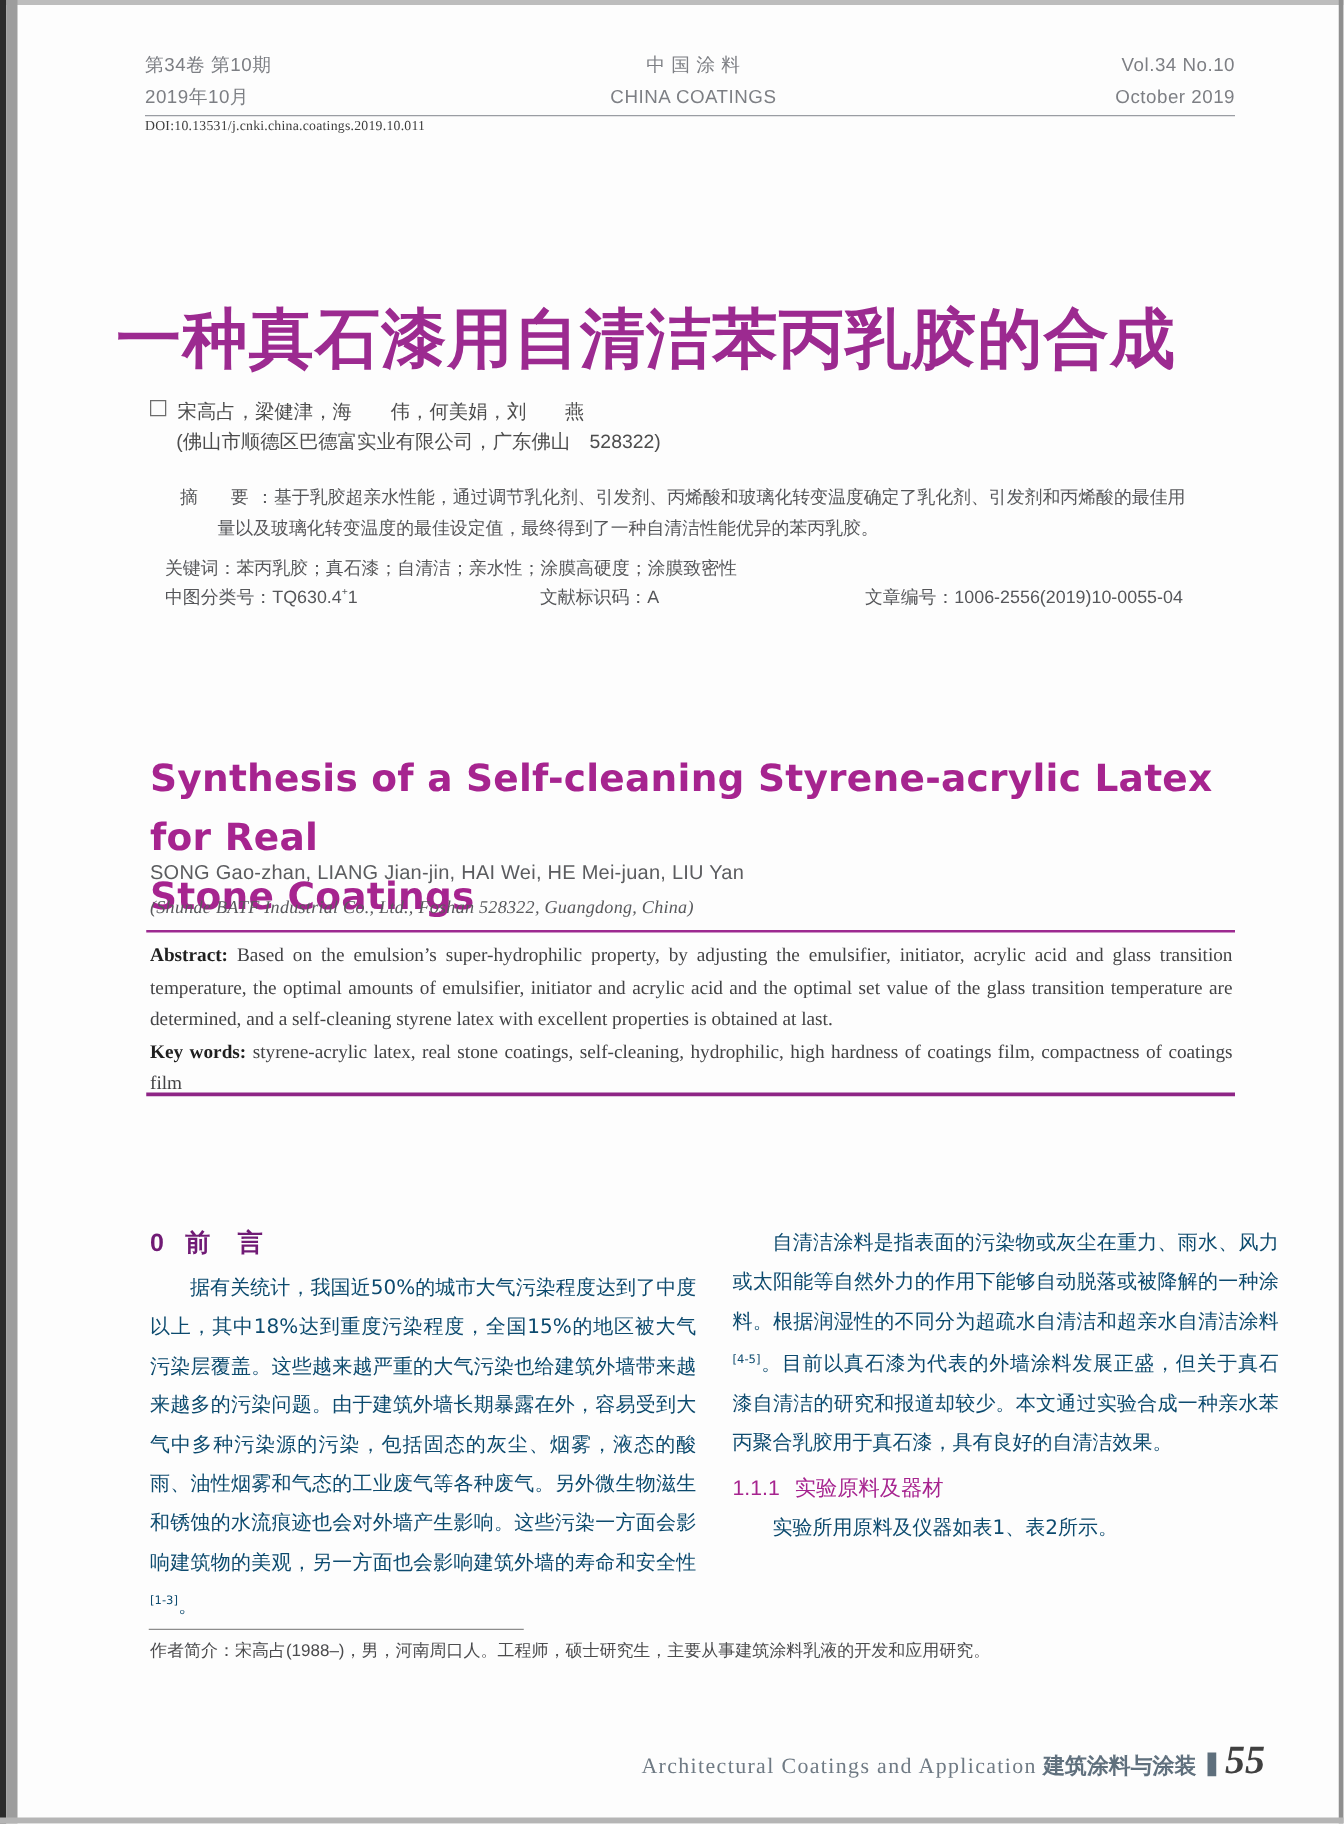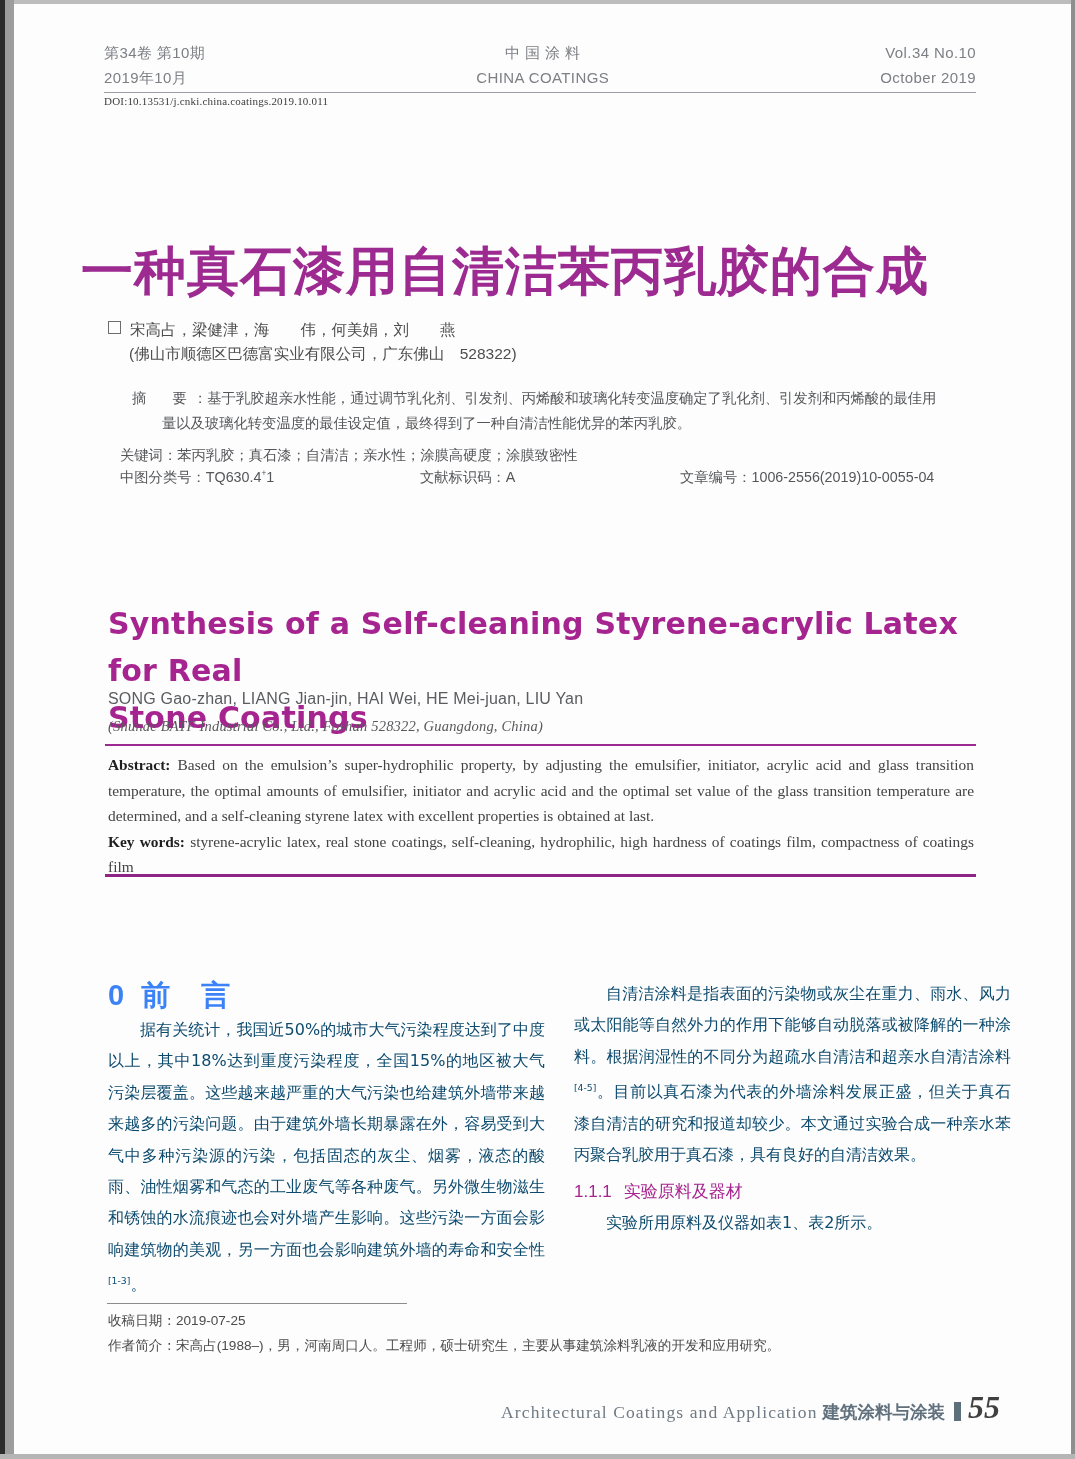--- a/index.html
+++ b/index.html
@@ -46,21 +46,21 @@
   }
   .edge-bottom {
     position: absolute;
     left: 0; bottom: 0;
     width: 1075px; height: 5px;
     background: #b5b5b5;
   }
 
   .content {
     position: absolute;
-    left: 0; top: 0;
+    left: 12px; top: 0;
     width: 957px;
     height: 1459px;
   }
 
   
   .runhead {
     position: absolute;
     left: 104px;
     top: 40px;
     width: 872px;
@@ -230,22 +230,22 @@
     top: 978px;
     width: 437px;
   }
   .col-right-body {
     position: absolute;
     left: 574px;
     top: 978px;
     width: 437px;
   }
   .h1 {
-    color: #3b82f6;
-    font-size: 29px;
+    color: #701a75;
+    font-size: 20px;
     font-weight: 700;
     line-height: 34px;
     margin: 0 0 2px 0;
     letter-spacing: 1px;
   }
   .h1 .num { font-weight: 600; }
   .h1 .sp { display: inline-block; width: 16px; }
   .h3 {
     color: #a6248f;
     font-size: 17px;
@@ -396,21 +396,20 @@
     </div>
 
     <div class="col-right-body">
       <p class="body-p indent"><span>自清洁涂料是指表面的污染物或灰尘在重力、雨水、风力或太阳能等自然外力的作用下能够自动脱落或被降解的一种涂料。根据润湿性的不同分为超疏水自清洁和超亲水自清洁涂料</span><sup>[4-5]</sup><span>。目前以真石漆为代表的外墙涂料发展正盛，但关于真石漆自清洁的研究和报道却较少。本文通过实验合成一种亲水苯丙聚合乳胶用于真石漆，具有良好的自清洁效果。</span></p>
       <h4 class="h3"><span>1.1.1</span><span class="sp"></span><span>实验原料及器材</span></h4>
       <p class="body-p indent">实验所用原料及仪器如表1、表2所示。</p>
     </div>
 
     <div class="foot-rule"></div>
     <div class="footnotes">
-      <div class="fn">收稿日期：2019-07-25</div>
       <div class="fn">作者简介：宋高占(1988–)，男，河南周口人。工程师，硕士研究生，主要从事建筑涂料乳液的开发和应用研究。</div>
     </div>
 
     <div class="footer">
       <span class="en">Architectural Coatings and Application</span><span class="cn">建筑涂料与涂装</span><span class="bar"></span><span class="pnum">55</span>
     </div>
 
   </div>
 </div>
 

